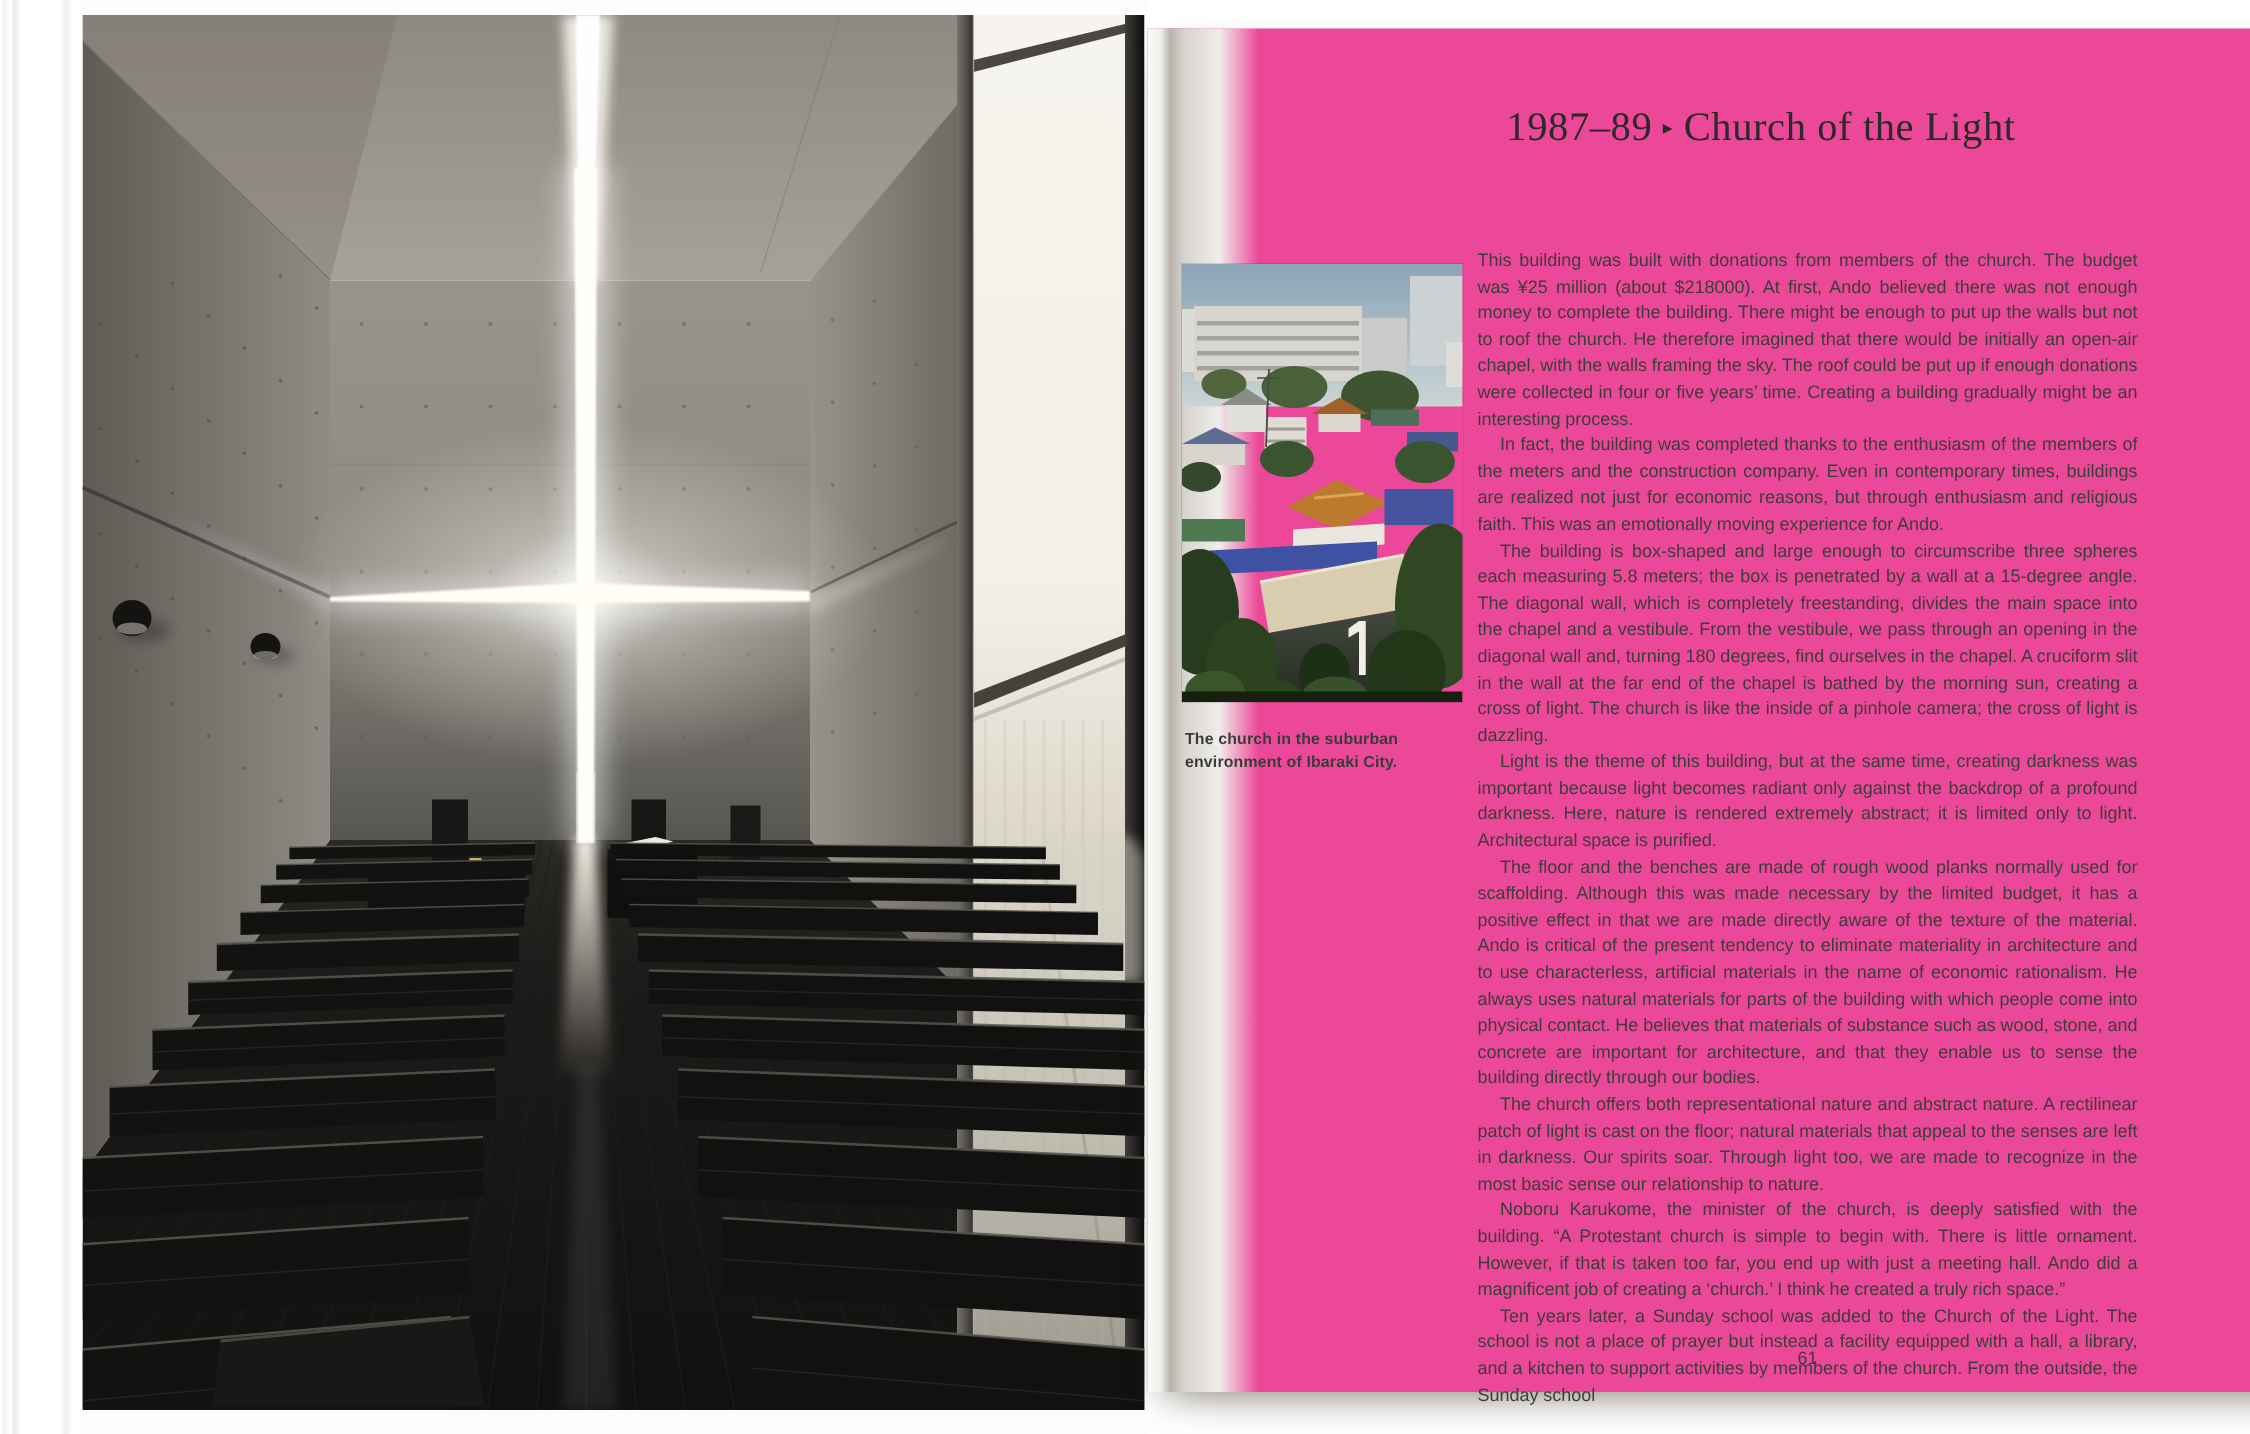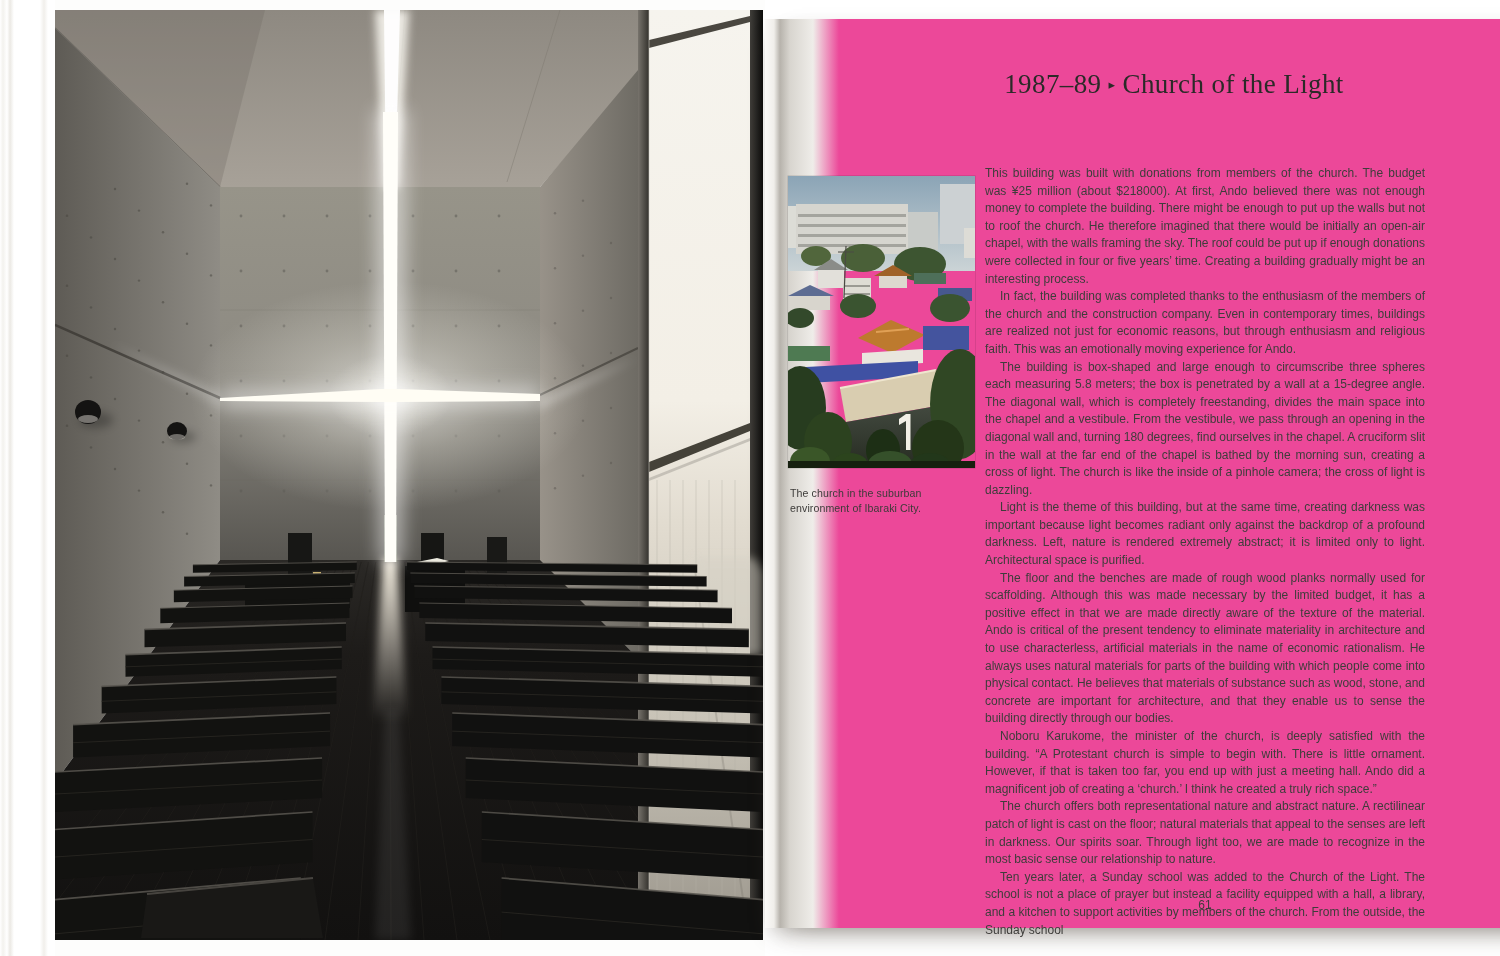--- a/index.html
+++ b/index.html
@@ -26,21 +26,21 @@
   .title-block{position:absolute;left:42px;right:0;top:50px;text-align:center;color:#2b2a28}
   .title-line{font-family:"Liberation Serif",serif;font-size:27px;letter-spacing:.4px;white-space:nowrap}
   .title-sep{font-size:13px;vertical-align:4px;margin:0 7px;color:#2b2a28}
   .subtitle{font-family:"Liberation Serif",serif;font-size:15px;margin-top:9px;letter-spacing:.3px;color:#33322f}
 
   .small-photo{position:absolute;left:23px;top:157px;width:187px;height:292px;
     box-shadow:0 0 0 .5px rgba(0,0,0,.18)}
   .small-photo svg{display:block}
 
   .caption{position:absolute;left:25px;width:158px;font-size:10.6px;line-height:15px;
-    font-weight:normal;color:#3c3b39;letter-spacing:.1px}
+    font-weight:bold;color:#3c3b39;letter-spacing:.1px}
   .caption-1{top:467px}
   .caption-2{top:813px}
   .caption .cap-label{display:block}
 
   .body-text{position:absolute;left:220px;top:146px;width:440px;
     font-size:12px;line-height:17.6px;text-align:justify;color:#3e3d3b;
     word-spacing:-.2px;hyphens:auto;-webkit-hyphens:auto}
   .body-text p{margin:0}
   .body-text p + p{text-indent:15px}
 
@@ -481,23 +481,23 @@
         <rect x="0" y="285" width="187" height="7" fill="#16200f"></rect>
       </g>
     </svg>
   </div>
 
   <div class="caption caption-1">The church in the suburban environment of Ibaraki City.</div>
 
 
   <div class="body-text" lang="en">
     <p>This building was built with donations from members of the church. The budget was ¥25 million (about $218000). At first, Ando believed there was not enough money to complete the building. There might be enough to put up the walls but not to roof the church. He therefore imagined that there would be initially an open-air chapel, with the walls framing the sky. The roof could be put up if enough donations were collected in four or five years’ time. Creating a building gradually might be an interesting process.</p>
-    <p>In fact, the building was completed thanks to the enthusiasm of the members of the church and the construction company. Even in contemporary times, buildings are realized not just for economic reasons, but through enthusiasm and religious faith. This was an emotionally moving experience for Ando.</p>
+    <p>In fact, the building was completed thanks to the enthusiasm of the members of the meters and the construction company. Even in contemporary times, buildings are realized not just for economic reasons, but through enthusiasm and religious faith. This was an emotionally moving experience for Ando.</p>
     <p>The building is box-shaped and large enough to circumscribe three spheres each measuring 5.8 meters; the box is penetrated by a wall at a 15-degree angle. The diagonal wall, which is completely freestanding, divides the main space into the chapel and a vestibule. From the vestibule, we pass through an opening in the diagonal wall and, turning 180 degrees, find ourselves in the chapel. A cruciform slit in the wall at the far end of the chapel is bathed by the morning sun, creating a cross of light. The church is like the inside of a pinhole camera; the cross of light is dazzling.</p>
-    <p>Light is the theme of this building, but at the same time, creating darkness was important because light becomes radiant only against the backdrop of a profound darkness. Left, nature is rendered extremely abstract; it is limited only to light. Architectural space is purified.</p>
+    <p>Light is the theme of this building, but at the same time, creating darkness was important because light becomes radiant only against the backdrop of a profound darkness. Here, nature is rendered extremely abstract; it is limited only to light. Architectural space is purified.</p>
     <p>The floor and the benches are made of rough wood planks normally used for scaffolding. Although this was made necessary by the limited budget, it has a positive effect in that we are made directly aware of the texture of the material. Ando is critical of the present tendency to eliminate materiality in architecture and to use characterless, artificial materials in the name of economic rationalism. He always uses natural materials for parts of the building with which people come into physical contact. He believes that materials of substance such as wood, stone, and concrete are important for architecture, and that they enable us to sense the building directly through our bodies.</p>
+    <p>The church offers both representational nature and abstract nature. A rectilinear patch of light is cast on the floor; natural materials that appeal to the senses are left in darkness. Our spirits soar. Through light too, we are made to recognize in the most basic sense our relationship to nature.</p>
     <p>Noboru Karukome, the minister of the church, is deeply satisfied with the building. “A Protestant church is simple to begin with. There is little ornament. However, if that is taken too far, you end up with just a meeting hall. Ando did a magnificent job of creating a ‘church.’ I think he created a truly rich space.”</p>
-    <p>The church offers both representational nature and abstract nature. A rectilinear patch of light is cast on the floor; natural materials that appeal to the senses are left in darkness. Our spirits soar. Through light too, we are made to recognize in the most basic sense our relationship to nature.</p>
     <p>Ten years later, a Sunday school was added to the Church of the Light. The school is not a place of prayer but instead a facility equipped with a hall, a library, and a kitchen to support activities by members of the church. From the outside, the Sunday school</p>
   </div>
 
   <div class="page-number">61</div>
 </div>
 
 </body></html>

